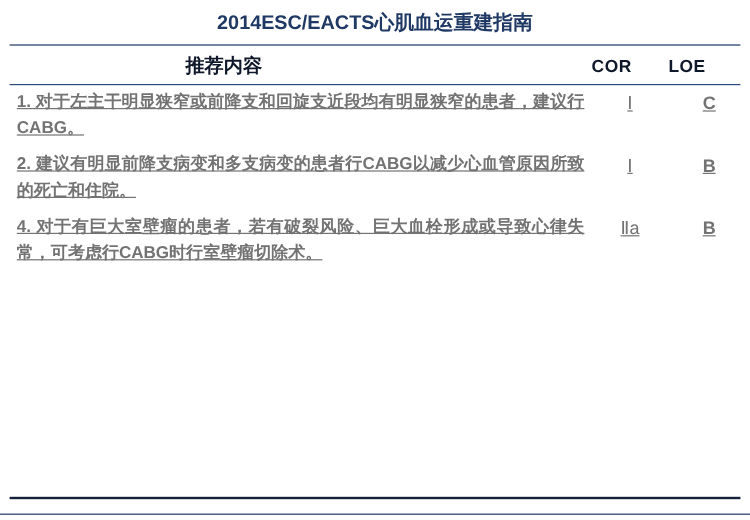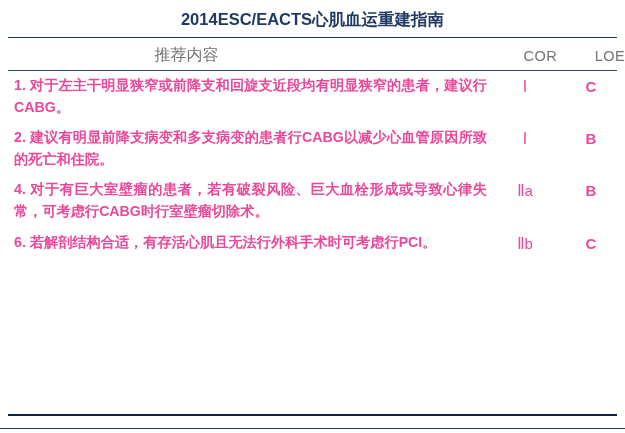--- a/index.html
+++ b/index.html
@@ -75,41 +75,42 @@
     width: 625px;
     border-collapse: collapse;
     table-layout: fixed;
   }
   .tbl col.c-desc  { width: 493px; }
   .tbl col.c-cor   { width: 64px;  }
   .tbl col.c-loe   { width: 68px;  }
 
   .tbl th {
     font-size: 15.5px;
-    font-weight: normal;
-    color: #737373;
+    font-weight: bold;
+    color: #0f172a;
     padding: 0;
     height: 29px;
     vertical-align: middle;
   }
   th.h-desc {
     text-align: center;
     padding-right: 120px;
     font-size: 16px;
   }
   th.h-cor, th.h-loe {
-    text-align: right;
+    text-align: left;
     font-size: 14.5px;
     letter-spacing: 0.4px;
   }
 
   .tbl td {
     padding: 0;
     vertical-align: top;
-    color: #ec4899;
+    color: #737373;
+    text-decoration: underline;
   }
 
   td.desc {
     font-size: 14.2px;
     font-weight: bold;
     line-height: 21.5px;
     padding: 5px 6px 5px 14px;
     text-align: justify;
     text-justify: inter-ideograph;
     letter-spacing: 0px;
@@ -159,24 +160,19 @@
       <tr class="r2">
         <td class="desc">2. 建议有明显前降支病变和多支病变的患者行CABG以减少心血管原因所致的死亡和住院。</td>
         <td class="cor">Ⅰ</td>
         <td class="loe">B</td>
       </tr>
       <tr class="r4">
         <td class="desc">4. 对于有巨大室壁瘤的患者，若有破裂风险、巨大血栓形成或导致心律失常，可考虑行CABG时行室壁瘤切除术。</td>
         <td class="cor">Ⅱa</td>
         <td class="loe">B</td>
       </tr>
-      <tr class="r6">
-        <td class="desc">6. 若解剖结构合适，有存活心肌且无法行外科手术时可考虑行PCI。</td>
-        <td class="cor">Ⅱb</td>
-        <td class="loe">C</td>
-      </tr>
     </tbody>
   </table>
 
   <div class="rule-bottom"></div>
   <div class="rule-footer"></div>
 
 </div>
 
 </body></html>

